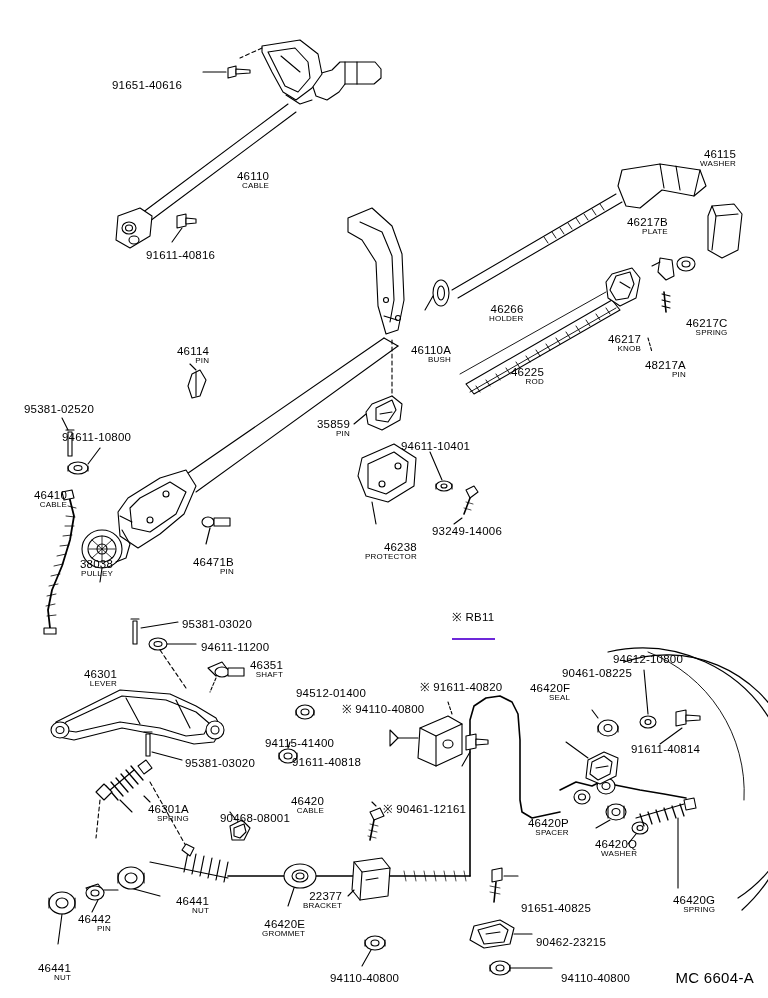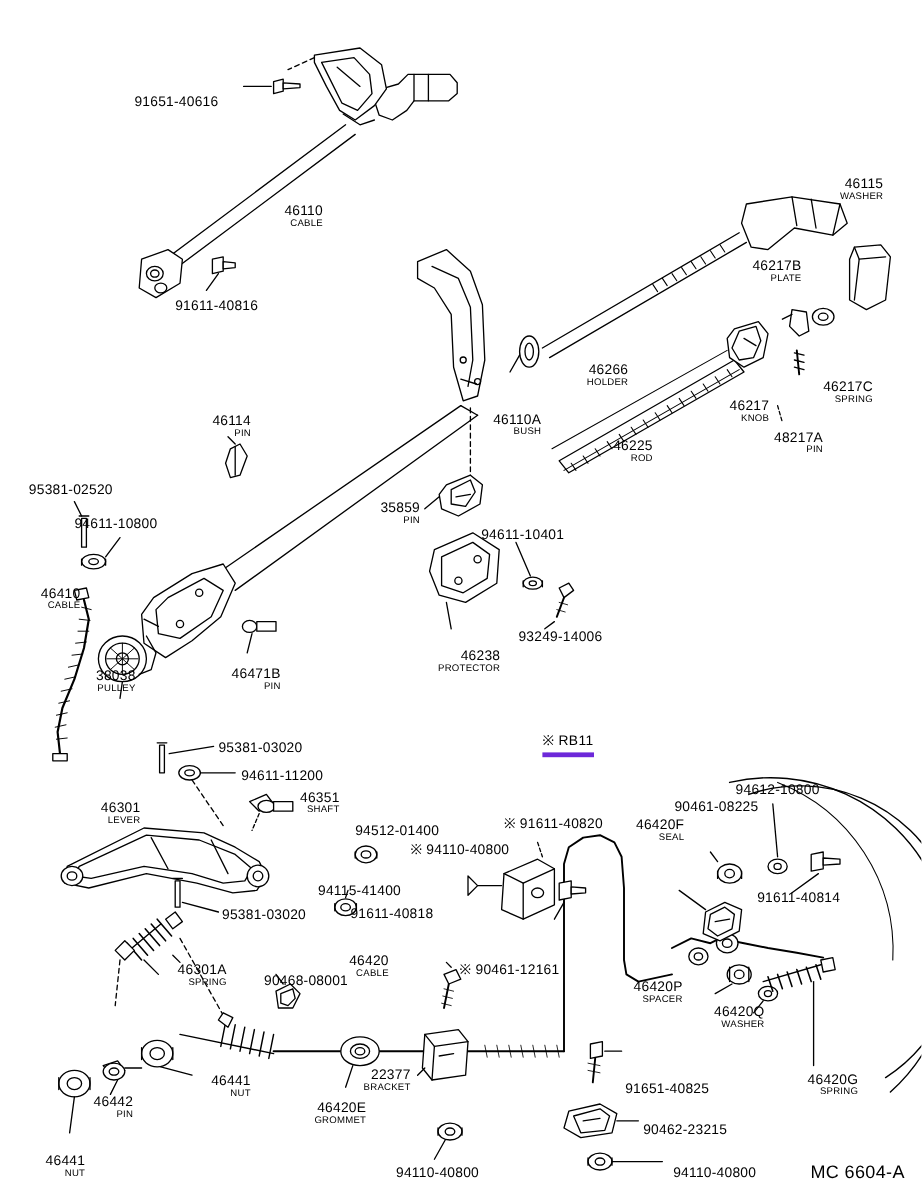--- a/index.html
+++ b/index.html
@@ -45,21 +45,21 @@
     right: 14px;
     bottom: 12px;
     font-size: 15px;
     letter-spacing: 0.3px;
   }
   .rb11 {
     position: absolute;
     font-size: 11.5px;
     letter-spacing: 0.3px;
   }
-  .rb11 u { text-decoration: none; border-bottom: 4px solid #6d28d9; padding-bottom: 3px;}
+  .rb11 u { text-decoration: none; border-bottom: 2px solid #6d28d9; padding-bottom: 15px;}
 </style>
 </head>
 <body>
 
 <div id="page">
 
   <svg class="art" viewBox="0 0 768 998" xmlns="http://www.w3.org/2000/svg">
     <g fill="none" stroke="#000" stroke-width="1.1" stroke-linejoin="round" stroke-linecap="round">
 
       <path d="M340 62 L375 62 L381 69 L381 78 L374 84 L345 84 L339 92 L327 100 L316 96 L312 84 L318 74 L332 70 Z" fill="#fff"></path>

